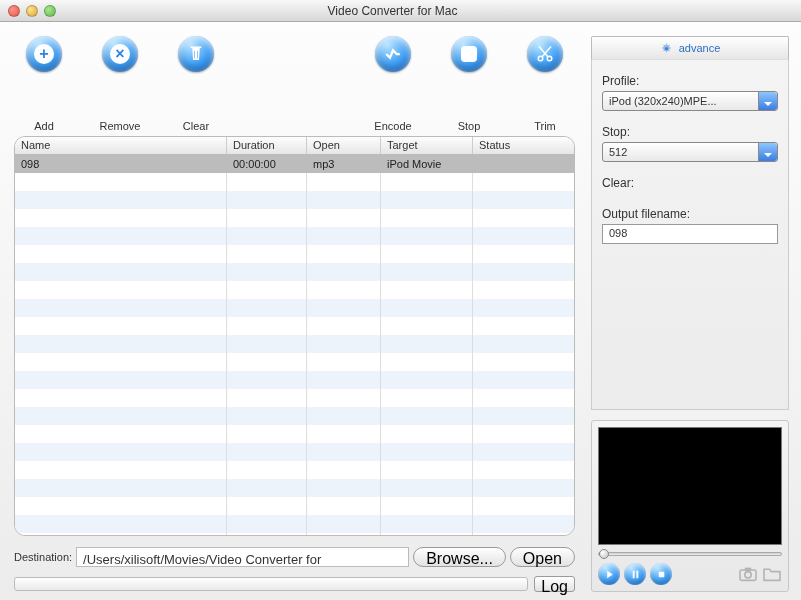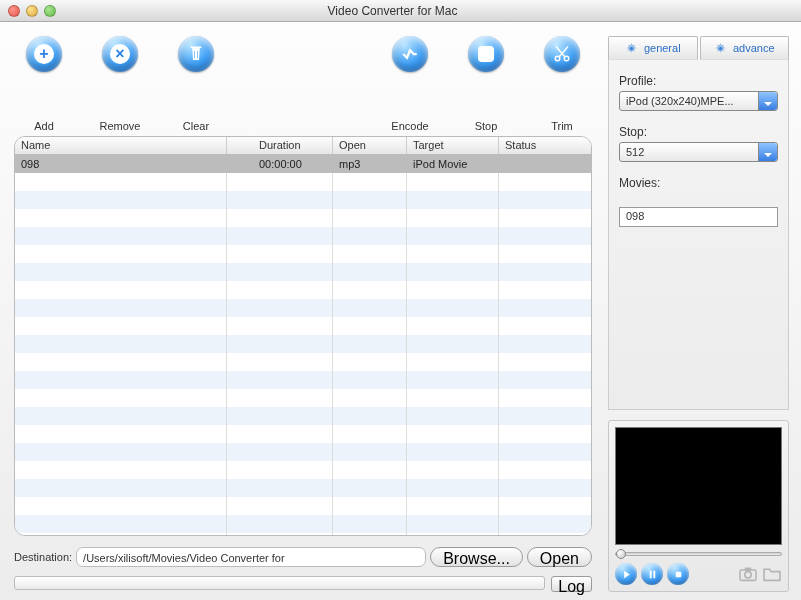--- a/index.html
+++ b/index.html
@@ -66,44 +66,44 @@
 }
 .theaders {
   display: flex;
   background: linear-gradient(#fdfdfd, #e6e6e6);
   border-bottom: 1px solid #bbb;
   height: 18px;
   font-size: 11px;
 }
 .theaders div { border-right: 1px solid #ccc; padding: 2px 6px; }
 .col-name { width: 212px; }
-.col-dur  { width: 80px; margin-left: 26px; }
+.col-dur  { width: 80px; }
 .col-type { width: 74px; }
 .col-trg  { width: 92px; }
 .col-stat { width: 92px; border-right: none !important; }
 .rows { flex: 1; background: repeating-linear-gradient(#edf3fa 0 18px, #ffffff 18px 36px); position: relative; }
 .row { display: flex; height: 18px; position: absolute; top: 0; left:0; right:0; align-items: center; }
 .row.sel { background: #bcbcbc; color:#222; }
 .row > div { padding: 0 6px; border-right: 1px solid transparent; }
 .vlines { position:absolute; inset:0; display:flex; pointer-events:none; }
 .vlines div { border-right:1px solid #ddd; }
 .destbar { display: flex; align-items: center; gap: 4px; margin-top: 8px; height: 26px; }
 .dest-input {
   flex: 1; height: 20px;
-  background: #fff; border: 1px solid #bbb; border-radius: 7px;
-  padding: 4px 6px; font-size: 11px;
+  background: #fff; border: 1px solid #bbb; border-radius: 0;
+  padding: 4px 6px; font-size: 13px;
 }
 .mac-btn {
   height: 20px; padding: 2px 12px;
   border-radius: 10px;
   border: 1px solid #9a9a9a;
   background: linear-gradient(#fff, #e2e2e2);
   font-size: 16px; cursor: pointer;
 }
-.logbar { display: flex; gap: 6px; margin-top: 6px; }
+.logbar { display: flex; gap: 6px; margin-top: 6px; align-items: center; }
 .progress { flex:1; height: 14px; border:1px solid #bbb; background: linear-gradient(#fff,#eaeaea); border-radius:3px;}
 .right {
   width: 218px;
   padding: 14px 12px 8px 8px;
   display: flex;
   flex-direction: column;
 }
 .tabs { display: flex; gap: 2px; }
 .tab {
   flex: 1; height: 24px;
@@ -281,49 +281,41 @@
 
   <div class="right">
     <div class="tabs">
       <div class="tab">
         <svg viewBox="0 0 24 24">
             <g fill="#3a84d8">
               <circle cx="12" cy="12" r="3"></circle>
               <path d="M12 2l2 4 4-1-1 4 4 2-4 2 1 4-4-1-2 4-2-4-4 1 1-4-4-2 4-2-1-4 4 1z" opacity=".5"></path>
             </g>
           </svg>
-        <span>general</span>
-      </div>
-      <div class="tab">
-        <svg viewBox="0 0 24 24">
-            <g fill="#3a84d8">
-              <circle cx="12" cy="12" r="3"></circle>
-              <path d="M12 2l2 4 4-1-1 4 4 2-4 2 1 4-4-1-2 4-2-4-4 1 1-4-4-2 4-2-1-4 4 1z" opacity=".5"></path>
-            </g>
-          </svg>
         <span>advance</span>
       </div>
     </div>
     <div class="r-panel">
       <div class="fld">
         <label>Profile:</label>
         <div class="combo">
             <span>iPod (320x240)MPE...</span>
           </div>
       </div>
       <div class="fld">
         <label>Stop:</label>
         <div class="combo">
             <span>512</span>
           </div>
       </div>
       <div class="fld">
-        <label>Movies:</label>
+        <label>Clear:</label>
       </div>
       <div class="fld">
+        <label>Output filename:</label>
         <div class="textinput">098</div>
       </div>
     </div>
 
     <div class="preview">
       <div class="screen"></div>
       <div class="slider">
         <div class="track">
             <div class="thumb"></div>
           </div>

